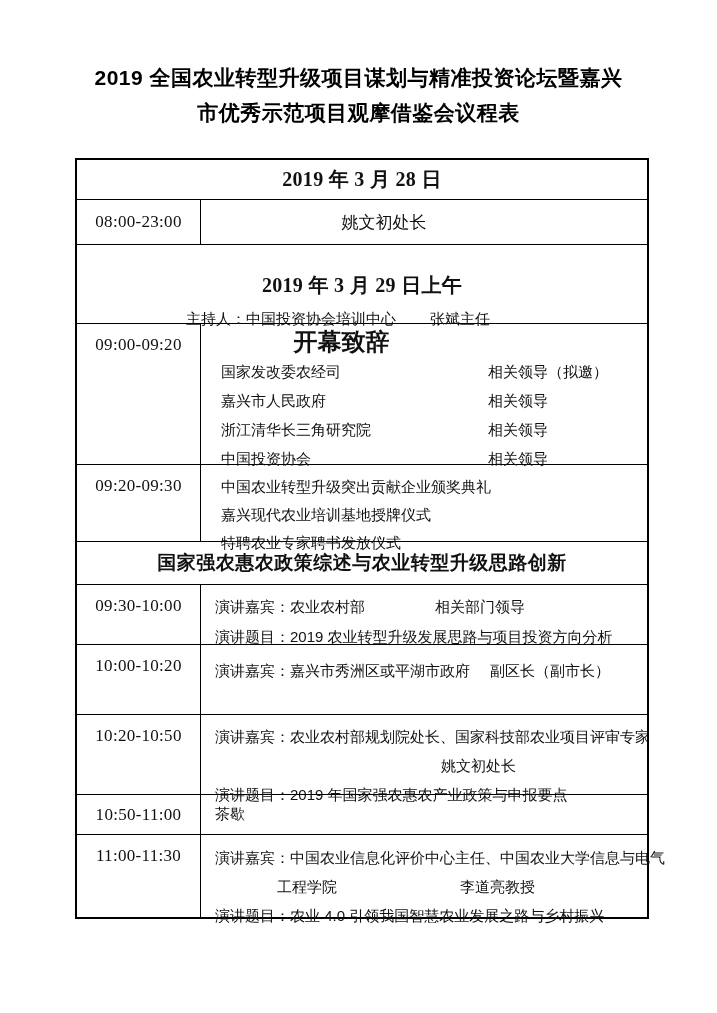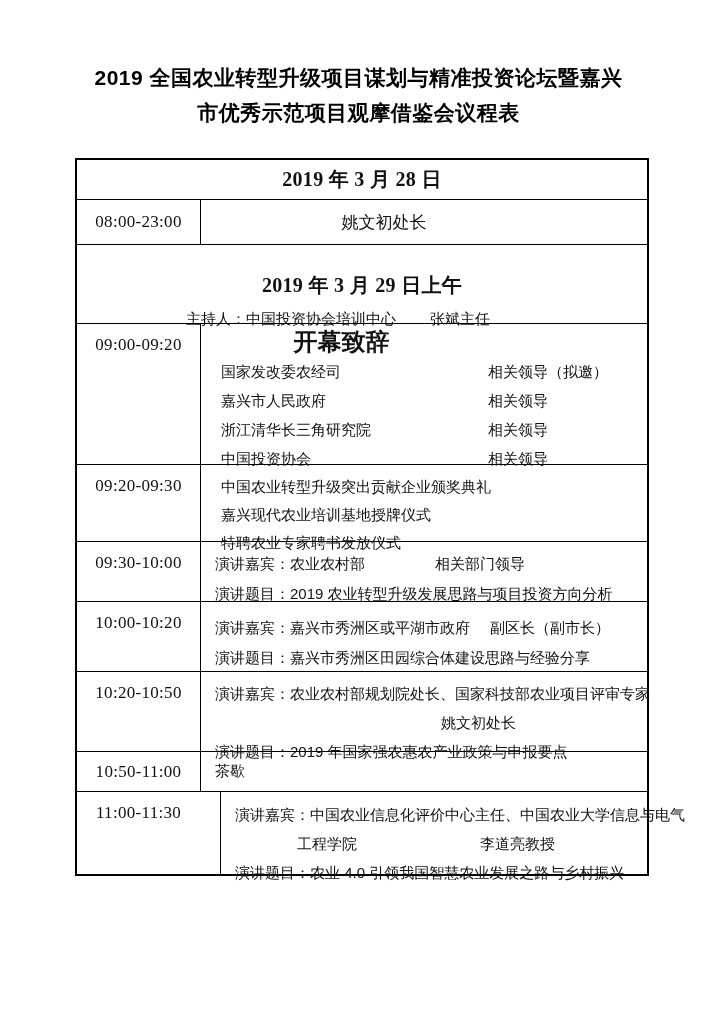--- a/index.html
+++ b/index.html
@@ -43,21 +43,21 @@
   .r1 { height:40px; }
   .r2 { height:45px; }
   .r3 { height:79px; }
   .r4 { height:141px; }
   .r5 { height:77px; }
   .r6 { height:43px; }
   .r7 { height:60px; }
   .r8 { height:70px; }
   .r9 { height:80px; }
   .r10 { height:40px; }
-  .r11 { height:82px;gap:20px; }
+  .r11 { height:82px; }
 
   .reg-cell { display:flex; align-items:center; justify-content:center; font-size:17px; padding-right:80px; }
 
   .day2-cell { display:flex; flex-direction:column; align-items:center; }
   .day2-line1 { margin-top:27px; }
   .host-line { margin-top:11px; font-size:15px; padding-right:48px; }
   .sp { display:inline-block; width:34px; }
 
   .open-title { text-align:center; font-weight:bold; font-size:24px; line-height:30px; margin-top:3px; padding-right:165px; }
   .open-item { display:flex; line-height:29px; white-space:nowrap; }
@@ -131,42 +131,42 @@
 
   <div class="row r5">
     <div class="cell-time top">09:20-09:30</div>
     <div class="cell-content cere-cell">
       <div class="line">中国农业转型升级突出贡献企业颁奖典礼</div>
       <div class="line">嘉兴现代农业培训基地授牌仪式</div>
       <div class="line">特聘农业专家聘书发放仪式</div>
     </div>
   </div>
 
+  <div class="row r6 h-row">
+    <div class="cell-full section-head">国家强农惠农政策综述与农业转型升级思路创新</div>
+  </div>
 
   <div class="row r7">
     <div class="cell-time top">09:30-10:00</div>
     <div class="cell-content talk-cell">
       <div class="line">
         <span>演讲嘉宾：</span><span>农业农村部</span><span class="b gap70">相关部门领导</span>
       </div>
       <div class="line">
         <span>演讲题目：</span><span>2019 农业转型升级发展思路与项目投资方向分析</span>
       </div>
     </div>
   </div>
 
   <div class="row r8">
     <div class="cell-time top">10:00-10:20</div>
     <div class="cell-content talk-cell" style="padding-top:11px;">
       <div class="line">
         <span>演讲嘉宾：</span><span>嘉兴市秀洲区或平湖市政府</span><span class="b gap20">副区长（副市长）</span>
       </div>
-      <div class="line">
-        <span>演讲题目：</span><span>嘉兴市秀洲区田园综合体建设思路与经验分享</span>
-      </div>
     </div>
   </div>
 
   <div class="row r9">
     <div class="cell-time top">10:20-10:50</div>
     <div class="cell-content talk-cell lh29">
       <div class="line">
         <span>演讲嘉宾：</span><span>农业农村部规划院处长、国家科技部农业项目评审专家</span>
       </div>
       <div class="line speaker-line-ind">

